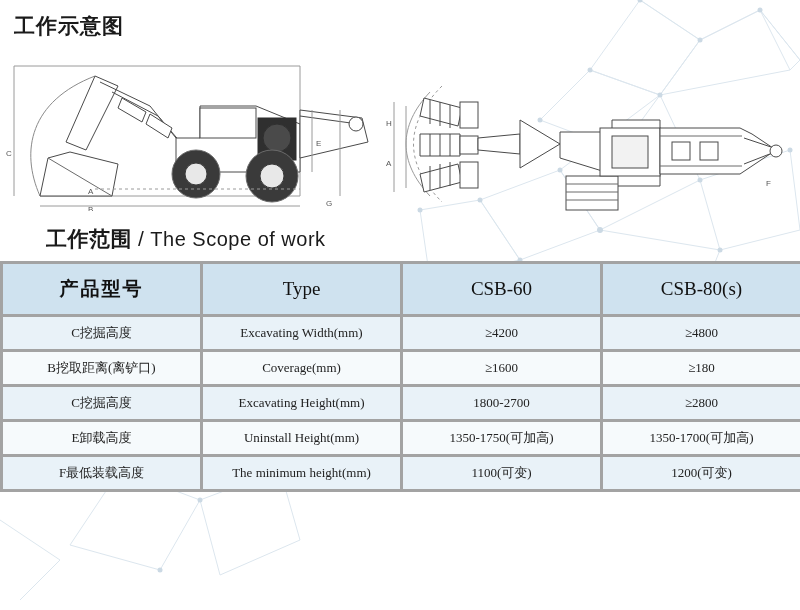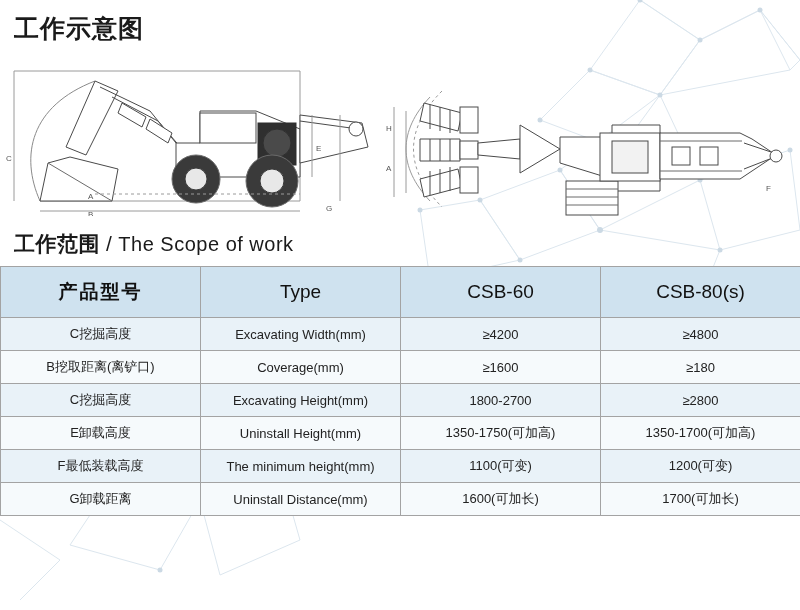--- a/index.html
+++ b/index.html
@@ -9,53 +9,54 @@
     font-family:"Liberation Sans", sans-serif;
     color:#1a1a1a;
     position:relative;
     overflow:hidden;
   }
   
   .bg-net{position:absolute;inset:0;z-index:0;pointer-events:none;}
   .content{position:relative;z-index:1;}
 
   .h-title{
-    font-size:25px;font-weight:bold;letter-spacing:1px;
+    font-size:21px;font-weight:bold;letter-spacing:1px;
     margin:12px 0 0 14px;
   }
   .h-title2{
     font-size:21px;font-weight:bold;letter-spacing:.5px;
     margin:0 0 0 14px;display:flex;align-items:baseline;
   }
   .h-title2 .sep{font-weight:normal;margin:0 6px;}
   .h-title2 .en{font-weight:normal;font-size:20px;}
 
   .diagram{
     position:relative;width:800px;height:165px;margin-top:6px;
   }
   .scope-row{
     display:flex;align-items:flex-end;justify-content:space-between;
-    margin-top:14px;padding-right:1px;
+    margin-top:14px;padding-right:1px;margin-left:32px;
   }
   .note{
     font-size:12.5px;color:#333;margin-bottom:3px;
   }
 
   table{
     border-collapse:collapse;width:800px;margin-top:8px;
     table-layout:fixed;
   }
   td,th{
-    border:1px solid #a3a3a3;
+    border:3px solid #a3a3a3;
     text-align:center;
     font-size:13px;
     color:#222;
     padding:0;
     height:32px;
     vertical-align:middle;
+    font-family:Liberation Serif, serif;
   }
   thead th{
     background:#cfe2ef;
     font-size:19px;
     height:50px;
     font-weight:normal;
     color:#111;
   }
   thead th.cn{font-weight:bold;letter-spacing:2px;}
   tbody tr:nth-child(odd) td{background:#e9f2f8;}
@@ -254,22 +255,16 @@
         <td class="c2">Uninstall Height(mm)</td>
         <td>1350-1750(可加高)</td>
         <td>1350-1700(可加高)</td>
       </tr>
       <tr>
         <td class="c1">F最低装载高度</td>
         <td class="c2">The minimum height(mm)</td>
         <td>1100(可变)</td>
         <td>1200(可变)</td>
       </tr>
-      <tr>
-        <td class="c1">G卸载距离</td>
-        <td class="c2">Uninstall Distance(mm)</td>
-        <td>1600(可加长)</td>
-        <td>1700(可加长)</td>
-      </tr>
     </tbody>
   </table>
 
 </div>
 
 </body></html>

